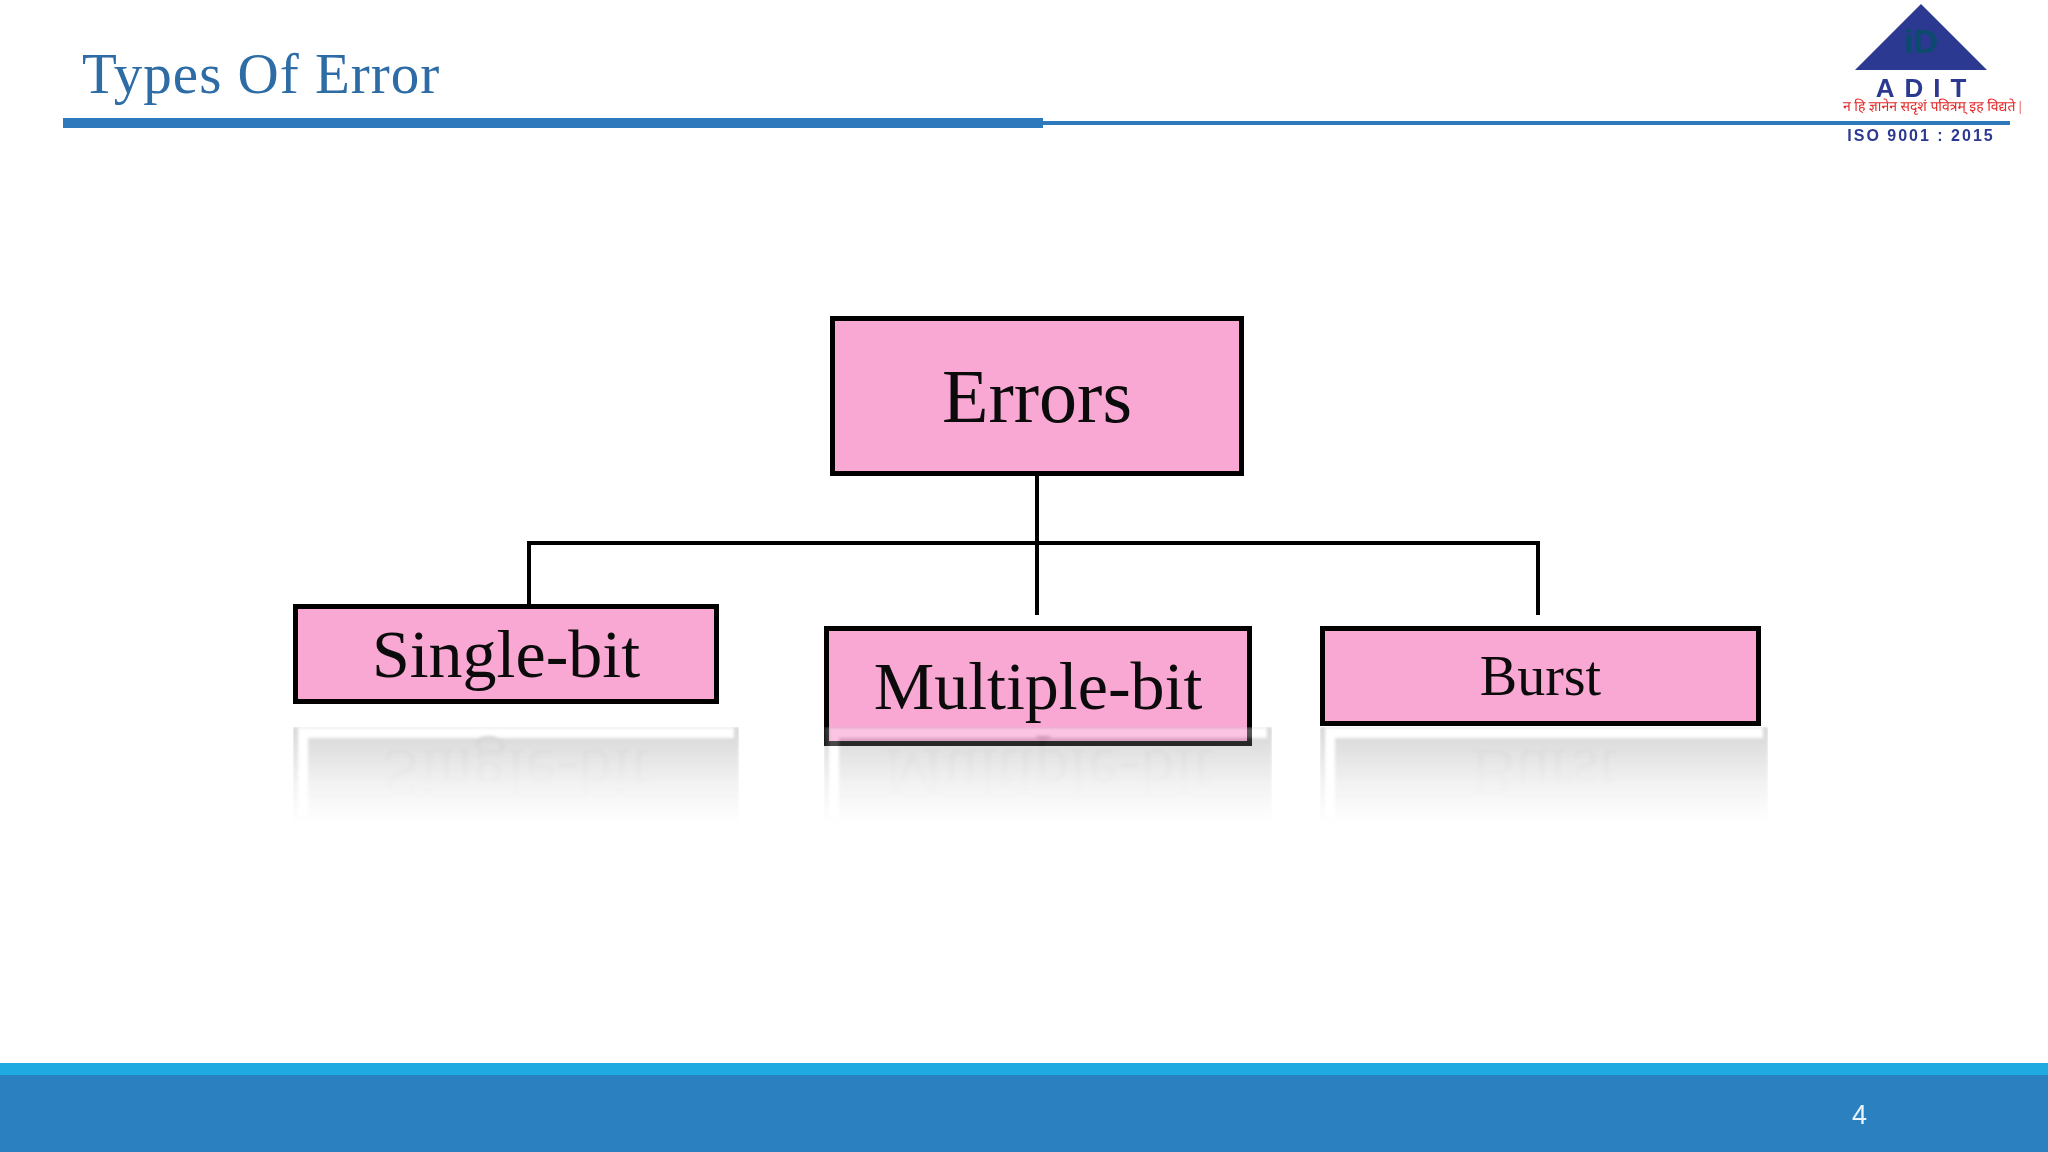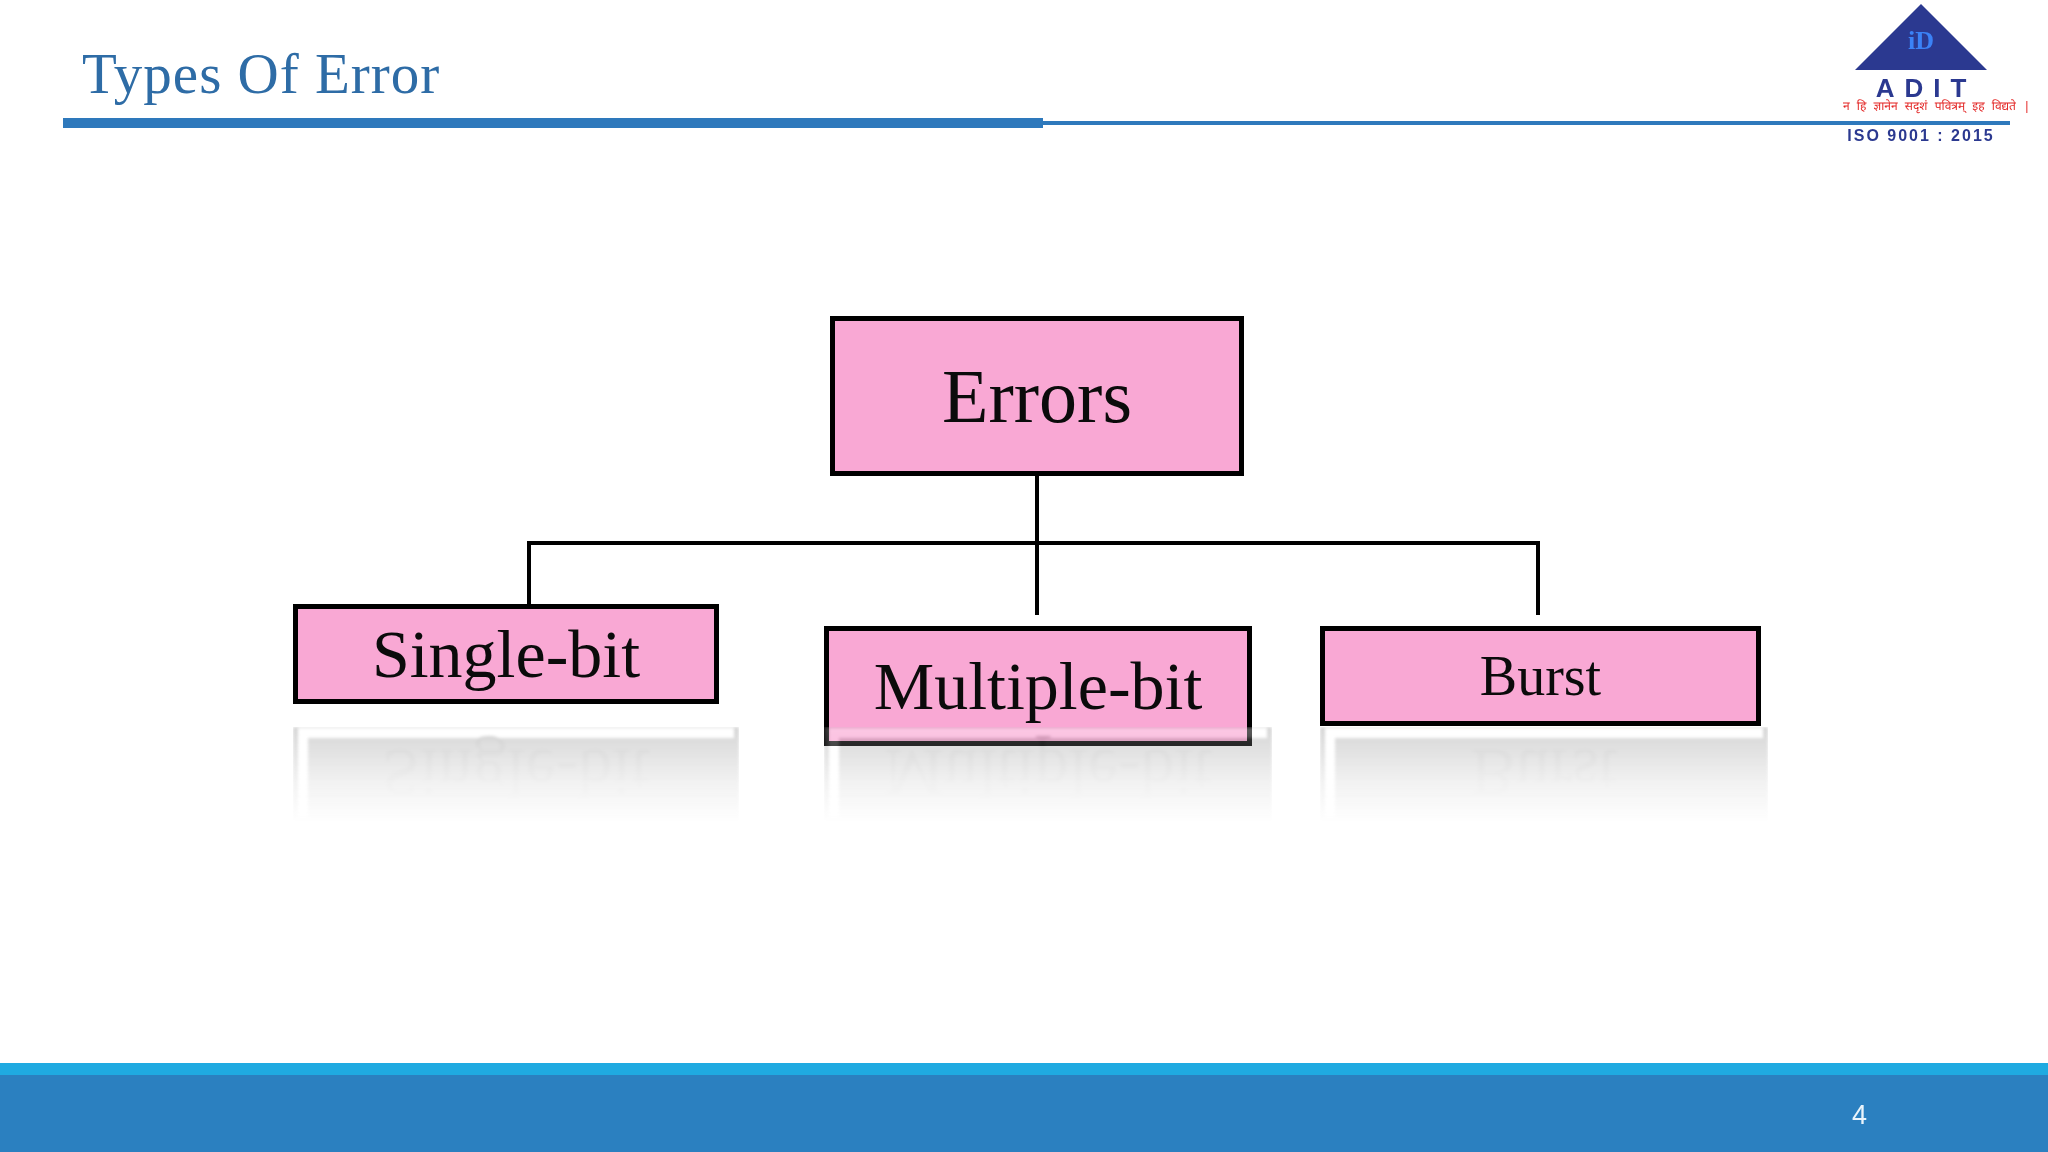--- a/index.html
+++ b/index.html
@@ -24,31 +24,31 @@
 
   
   .logo{position:absolute;left:1843px;top:4px;width:156px;text-align:center;}
   .logo-triangle{
     position:relative;margin:0 auto;width:0;height:0;
     border-left:66px solid transparent;border-right:66px solid transparent;
     border-bottom:66px solid #2B3990;
   }
   .logo-monogram{
     position:absolute;left:50%;top:22px;transform:translateX(-50%);
-    color:#3b82f6;font-family:Liberation Serif, serif;
-    font-weight:bold;font-size:26px;line-height:30px;white-space:nowrap;
+    color:#0c4a6e;font-family:Liberation Sans, sans-serif;
+    font-weight:bold;font-size:34px;line-height:30px;white-space:nowrap;
   }
   .logo-acronym{
     margin-top:7px;color:#2B3990;
     font-family:"Liberation Sans",sans-serif;font-weight:800;
     font-size:26px;line-height:22px;letter-spacing:10px;text-indent:10px;
   }
   .logo-tagline{
     margin-top:3px;color:#E32726;
-    font-size:12px;line-height:10px;white-space:nowrap;font-family:Liberation Mono, monospace;
+    font-size:14px;line-height:10px;white-space:nowrap;
   }
   .logo-iso{
     margin-top:15px;color:#2B3990;
     font-family:"Liberation Sans",sans-serif;font-weight:bold;
     font-size:16px;line-height:17px;letter-spacing:2px;white-space:nowrap;
   }
 
   
   .dbox{
     position:absolute;

